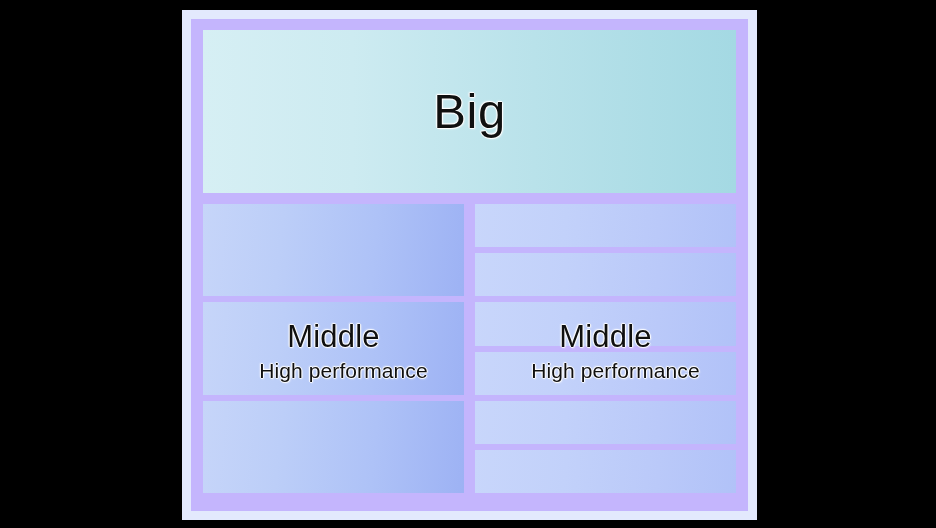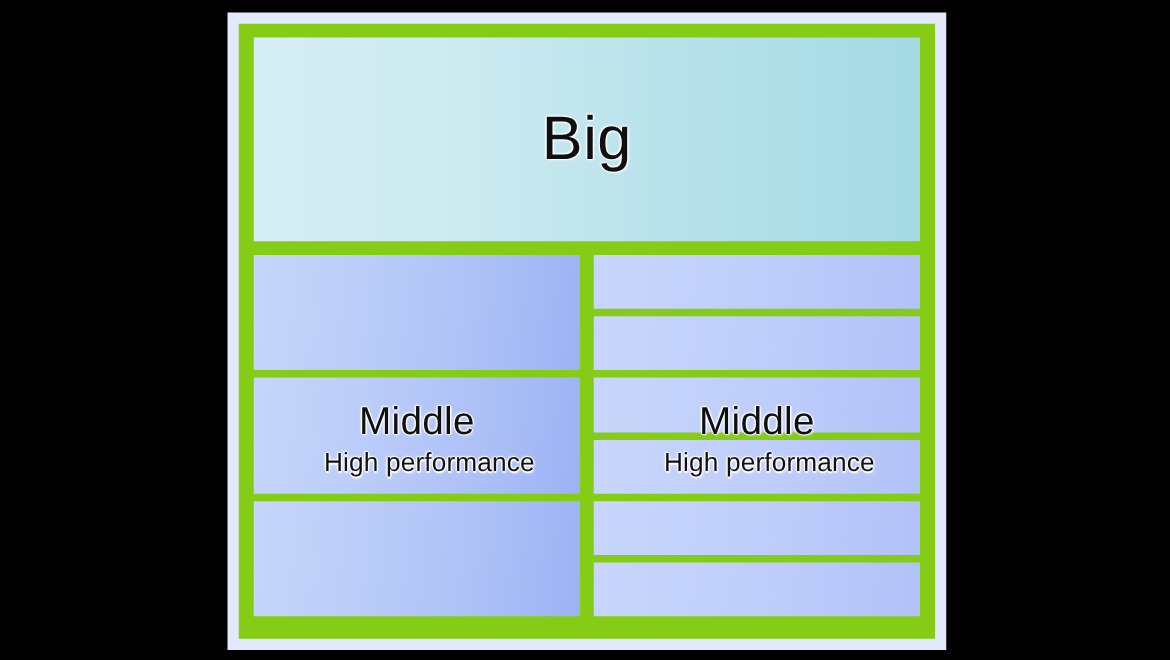--- a/index.html
+++ b/index.html
@@ -35,21 +35,21 @@
     height: 510px;
     background: #e3e9fd;
     box-sizing: border-box;
     padding: 9px;
   }
 
   
   #chip-substrate {
     width: 100%;
     height: 100%;
-    background: #84cc16;
+    background: #c4b5fd;
     box-sizing: border-box;
     padding: 11px 12px 12px 12px;
     display: flex;
     flex-direction: column;
     text-align: center;
   }
 
   
   #big-core {
     position: relative;

